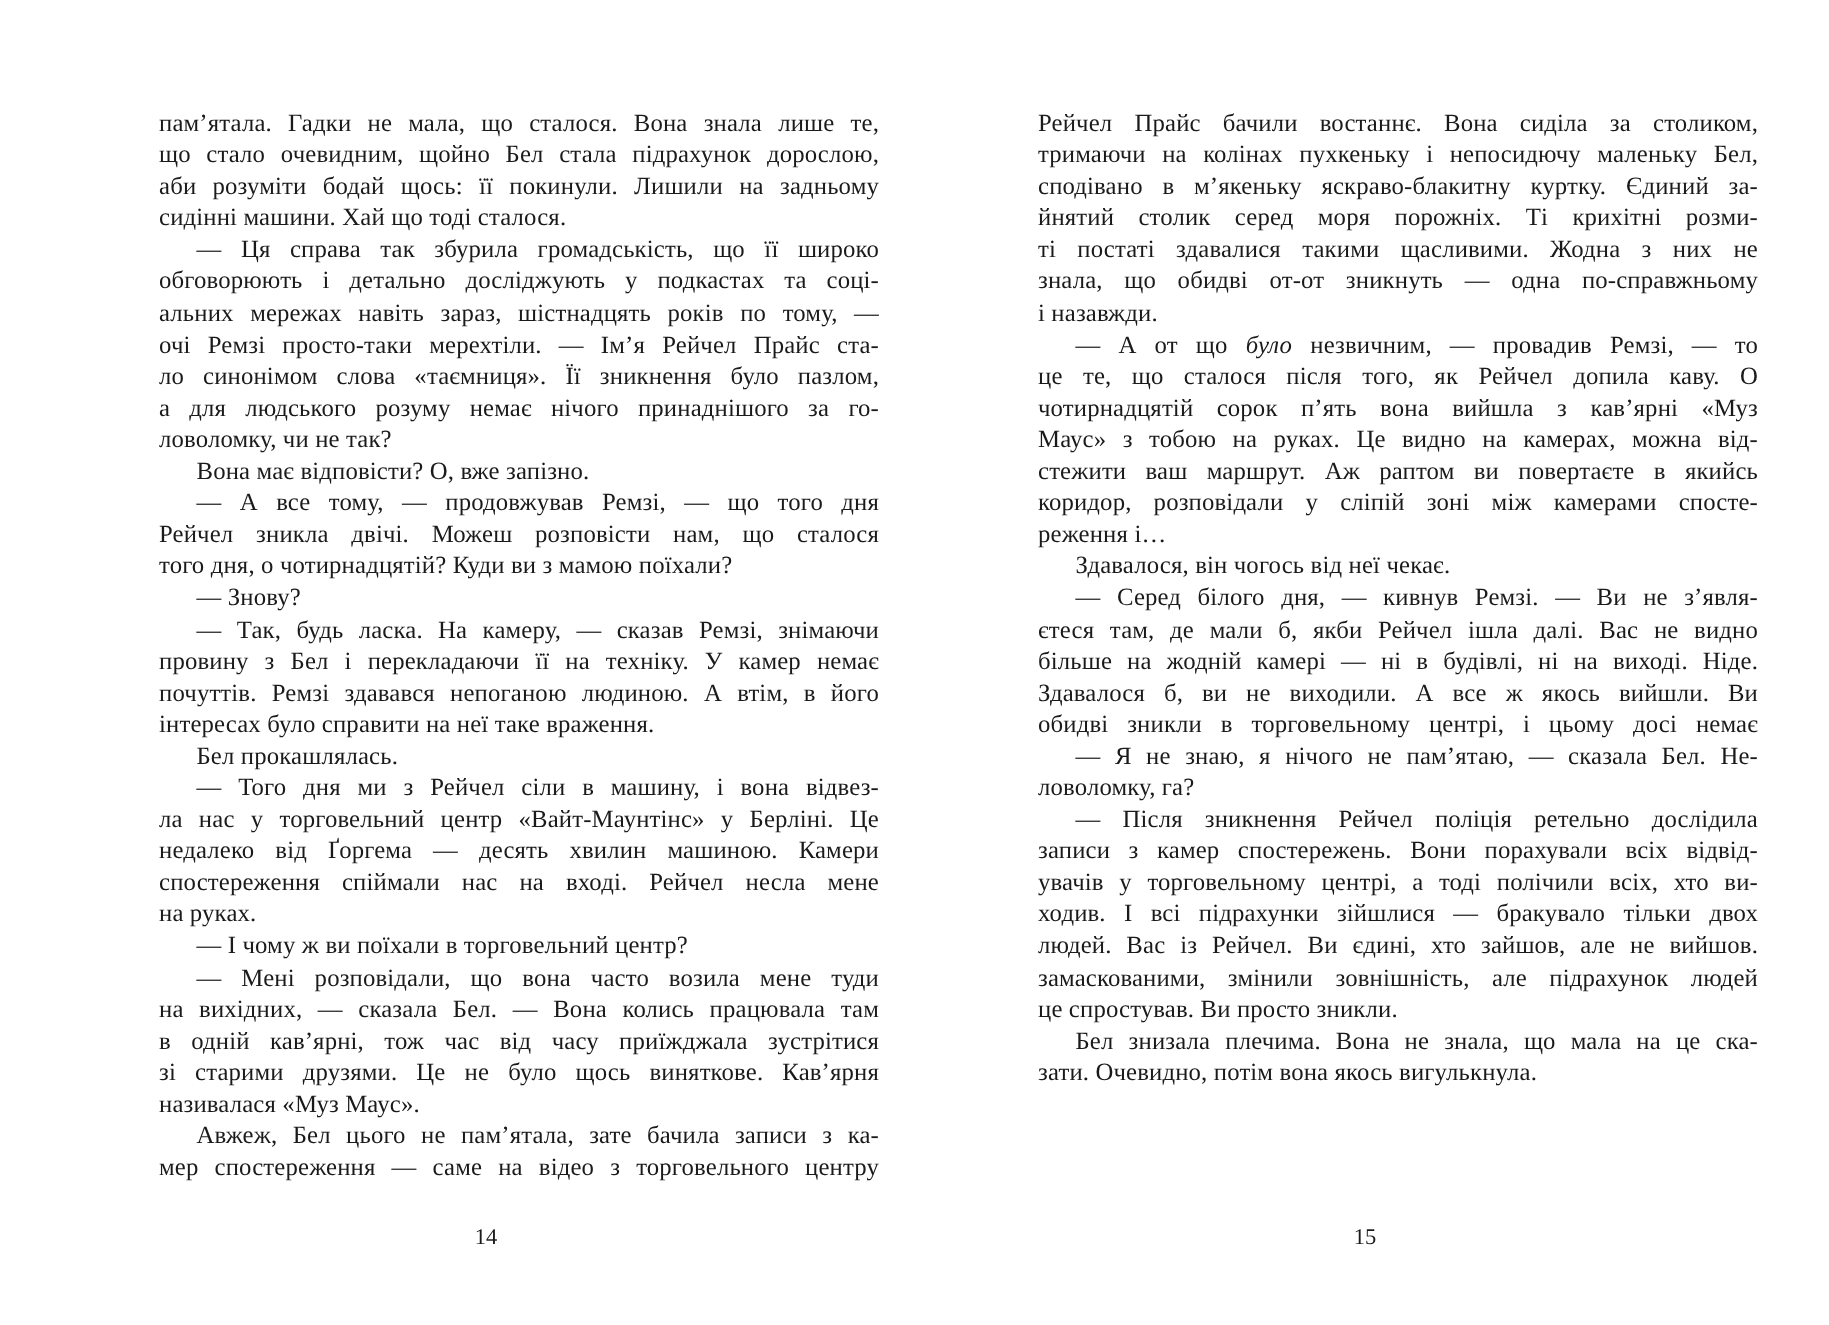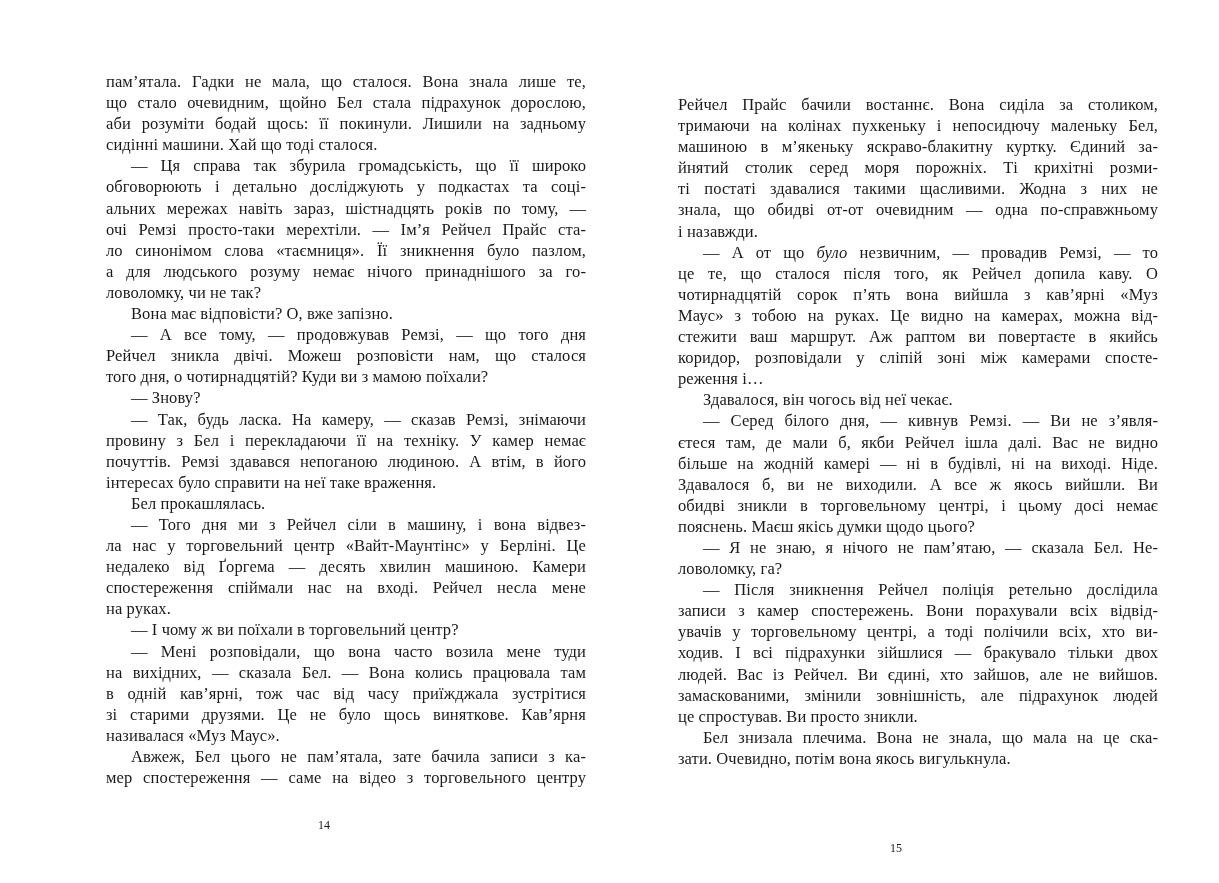--- a/index.html
+++ b/index.html
@@ -19,21 +19,21 @@
     position: absolute;
     inset: 0;
   }
   .page {
     position: absolute;
     top: 71px;
     width: 480px;
     height: 790px;
   }
   .page.left  { left: 78px; margin-left: 28px;  }
-  .page.right { left: 678px; margin-top: 23px; }
+  .page.right { left: 692px; }
 
   .text-block {
     width: 100%;
   }
   .line {
     font-size: 16.5px;
     line-height: 21.1px;
     text-align: justify;
     text-align-last: justify;
     white-space: normal;
@@ -48,21 +48,21 @@
   }
   .line em {
     font-style: italic;
   }
   .page-number {
     position: absolute;
     top: 745px;
     left: -22px;
     width: 100%;
     text-align: center;
-    font-size: 12px;
+    font-size: 15px;
     line-height: 18px;
   }
 </style>
 </head>
 <body>
 
 <div class="spread">
 
   <section class="page left">
     <div class="text-block">
@@ -101,39 +101,38 @@
         <div class="line indent">Авжеж, Бел цього не пам’ятала, зате бачила записи з ка-</div>
         <div class="line">мер спостереження — саме на відео з торговельного центру</div>
       </div>
     <div class="page-number">14</div>
   </section>
 
   <section class="page right">
     <div class="text-block">
         <div class="line">Рейчел Прайс бачили востаннє. Вона сиділа за столиком,</div>
         <div class="line">тримаючи на колінах пухкеньку і непосидючу маленьку Бел,</div>
-        <div class="line">машиною в м’якеньку яскраво-блакитну куртку. Єдиний за-</div>
+        <div class="line">сподівано в м’якеньку яскраво-блакитну куртку. Єдиний за-</div>
         <div class="line">йнятий столик серед моря порожніх. Ті крихітні розми-</div>
         <div class="line">ті постаті здавалися такими щасливими. Жодна з них не</div>
-        <div class="line">знала, що обидві от-от очевидним — одна по-справжньому</div>
+        <div class="line">знала, що обидві от-от зникнуть — одна по-справжньому</div>
         <div class="line last">і назавжди.</div>
         <div class="line indent">— А от що <em>було</em> незвичним, — провадив Ремзі, — то</div>
         <div class="line">це те, що сталося після того, як Рейчел допила каву. О</div>
         <div class="line">чотирнадцятій сорок п’ять вона вийшла з кав’ярні «Муз</div>
         <div class="line">Маус» з тобою на руках. Це видно на камерах, можна від-</div>
         <div class="line">стежити ваш маршрут. Аж раптом ви повертаєте в якийсь</div>
         <div class="line">коридор, розповідали у сліпій зоні між камерами спосте-</div>
         <div class="line last">реження і…</div>
         <div class="line indent last">Здавалося, він чогось від неї чекає.</div>
         <div class="line indent">— Серед білого дня, — кивнув Ремзі. — Ви не з’явля-</div>
         <div class="line">єтеся там, де мали б, якби Рейчел ішла далі. Вас не видно</div>
         <div class="line">більше на жодній камері — ні в будівлі, ні на виході. Ніде.</div>
         <div class="line">Здавалося б, ви не виходили. А все ж якось вийшли. Ви</div>
         <div class="line">обидві зникли в торговельному центрі, і цьому досі немає</div>
-        <div class="line last">пояснень. Маєш якісь думки щодо цього?</div>
         <div class="line indent">— Я не знаю, я нічого не пам’ятаю, — сказала Бел. Не-</div>
         <div class="line last">ловоломку, га?</div>
         <div class="line indent">— Після зникнення Рейчел поліція ретельно дослідила</div>
         <div class="line">записи з камер спостережень. Вони порахували всіх відвід-</div>
         <div class="line">увачів у торговельному центрі, а тоді полічили всіх, хто ви-</div>
         <div class="line">ходив. І всі підрахунки зійшлися — бракувало тільки двох</div>
         <div class="line">людей. Вас із Рейчел. Ви єдині, хто зайшов, але не вийшов.</div>
         <div class="line">замаскованими, змінили зовнішність, але підрахунок людей</div>
         <div class="line last">це спростував. Ви просто зникли.</div>
         <div class="line indent">Бел знизала плечима. Вона не знала, що мала на це ска-</div>

